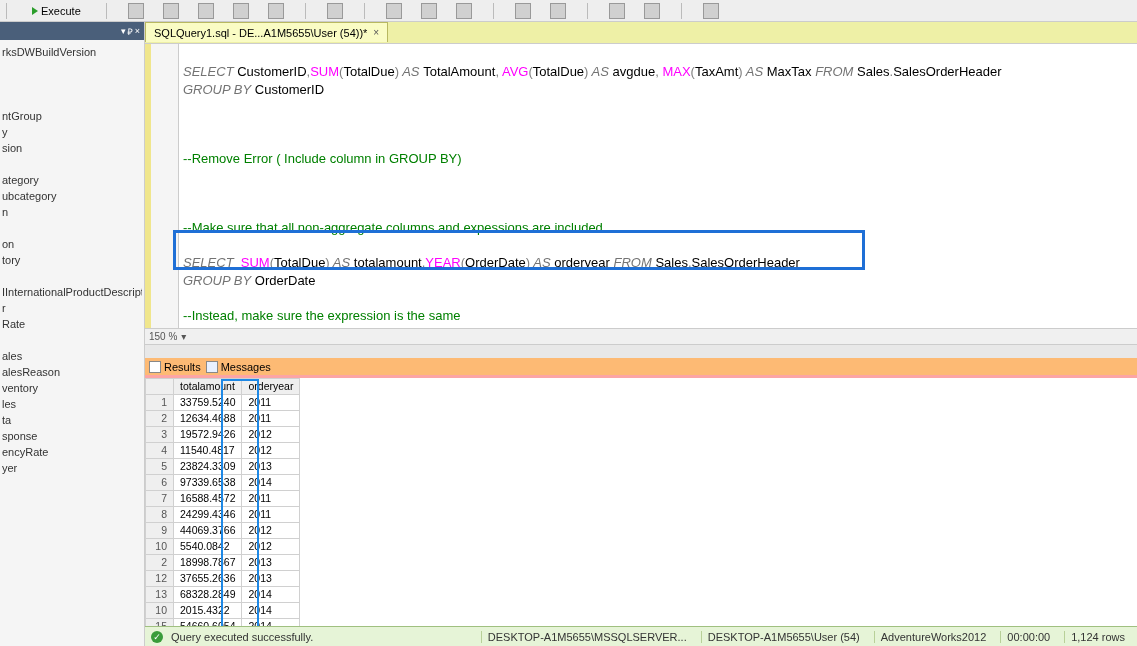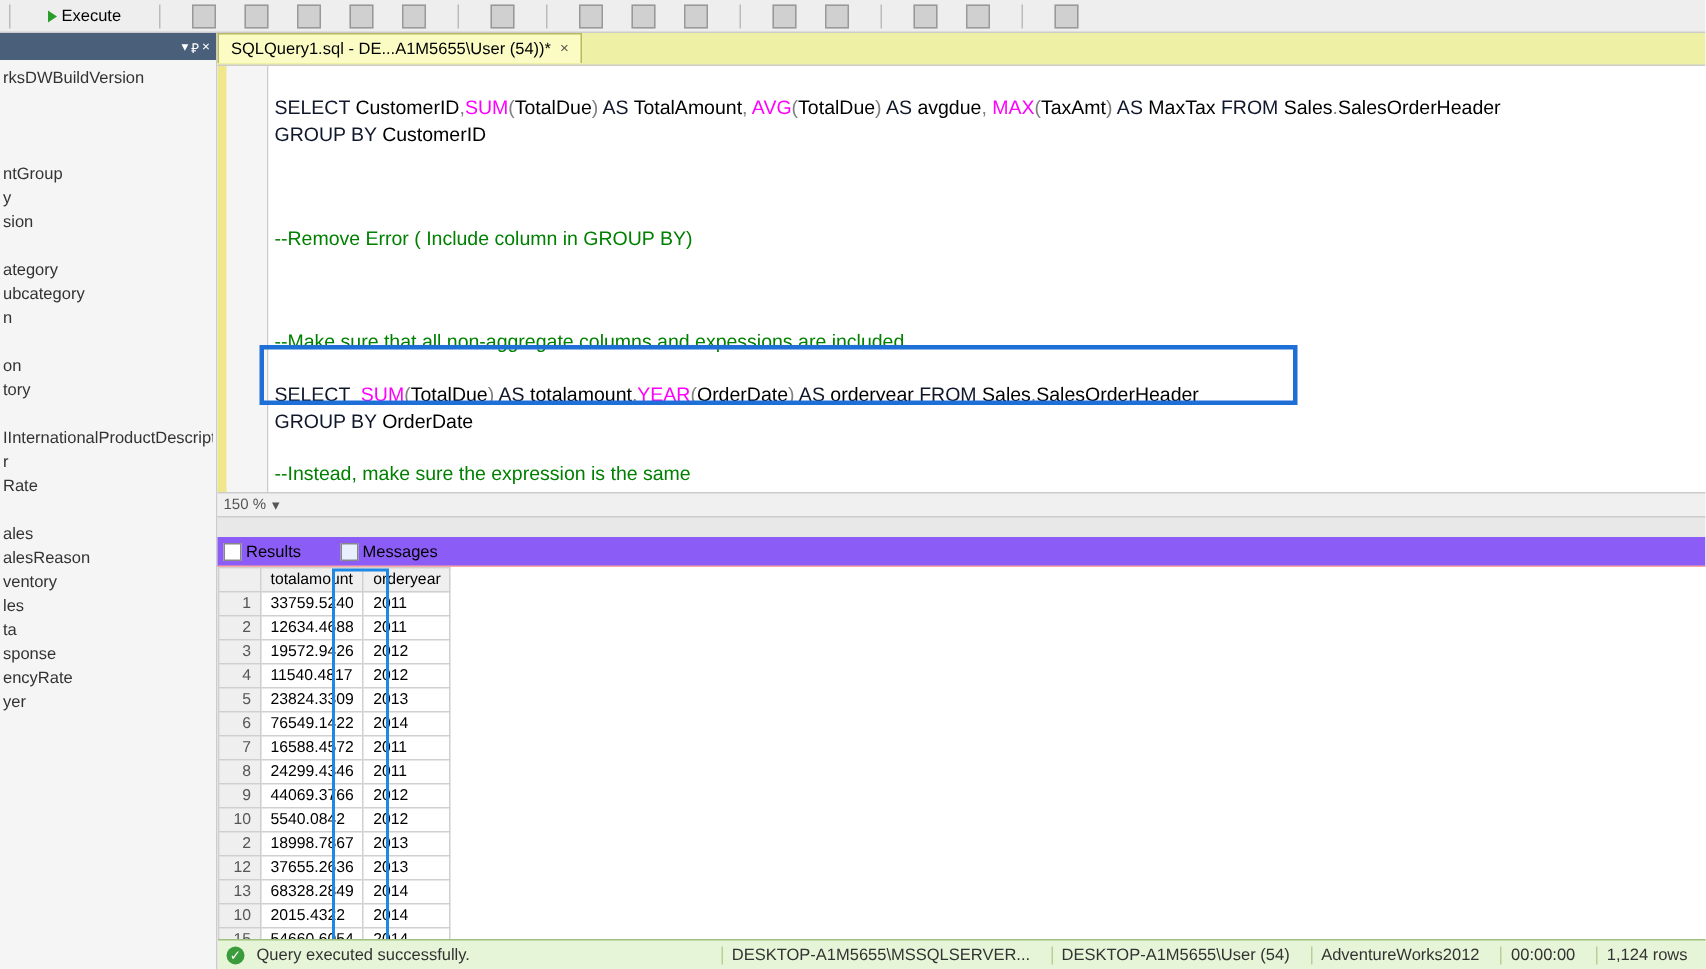--- a/index.html
+++ b/index.html
@@ -25,31 +25,31 @@
 
 .doc-tabs { height:22px; background:#eef0a6; display:flex; border-bottom:1px solid #ccc; }
 .doc-tab { height:20px; padding:0 8px; background:#fafcc4; border:1px solid #b8b860; border-bottom:none; display:flex; align-items:center; gap:6px; font-size:11px; }
 .doc-tab .x { color:#555; cursor:pointer; font-size:10px; }
 
 
 .editor-wrap { flex:1; display:flex; overflow:hidden; position:relative; }
 .editor-margin { width:34px; background:#f5f5f5; border-right:1px solid #ccc; position:relative; }
 .editor-margin::before { content:""; position:absolute; left:0; top:0; width:6px; height:100%; background:#f0e68c; }
 .editor { flex:1; background:#fff; font-family: Consolas, 'Courier New', monospace; font-size:13px; line-height:17px; padding:2px 4px; position:relative; white-space:pre; color:#000; }
-.kw { color:#0f172a; }
+.kw { color:#737373;font-style:italic; }
 .fn { color:#ff00ff; }
 .gy { color:#808080; }
 .cm { color:#008000; }
 .highlight-box { position:absolute; border:3px solid #1e6fd6; pointer-events:none; }
 
 .zoom-bar { height:16px; background:#f0f0f0; border-top:1px solid #ccc; font-size:10px; padding-left:4px; display:flex; align-items:center; color:#555; }
 .hscroll { height:14px; background:#e8e8e8; border-top:1px solid #ccc; }
 
 
-.results-tabs { height:20px; display:flex; align-items:center; border-bottom:1px solid #fca5a5; padding-left:4px; gap:26px; background:#8b5cf6; }
+.results-tabs { height:20px; display:flex; align-items:center; border-bottom:3px solid #fca5a5; padding-left:4px; gap:5px; background:#fdba74; }
 .rtab { display:flex; align-items:center; gap:3px; font-size:11px; cursor:pointer; }
 .rtab .ic { width:12px; height:12px; border:1px solid #888; background:#fff; display:inline-block; }
 .rtab.msg .ic { background:#e8f0ff; }
 
 .grid-wrap { flex:0 0 268px; overflow:auto; background:#fff; position:relative; }
 .grid { border-collapse:collapse; font-size:10.5px; }
 .grid th, .grid td { border:1px solid #d0d0d0; padding:1px 6px; text-align:left; height:13px; line-height:13px; white-space:nowrap; }
 .grid th { background:#efefef; font-weight:normal; }
 .grid td.rownum { background:#efefef; text-align:right; color:#555; width:28px; }
 .col-hl { position:absolute; border:2px solid #1e88e5; pointer-events:none; }
@@ -207,21 +207,21 @@
               <td>11540.4817</td>
               <td>2012</td>
             </tr>
             <tr>
               <td class="rownum">5</td>
               <td>23824.3309</td>
               <td>2013</td>
             </tr>
             <tr>
               <td class="rownum">6</td>
-              <td>76549.1422</td>
+              <td>97339.6538</td>
               <td>2014</td>
             </tr>
             <tr>
               <td class="rownum">7</td>
               <td>16588.4572</td>
               <td>2011</td>
             </tr>
             <tr>
               <td class="rownum">8</td>
               <td>24299.4346</td>

